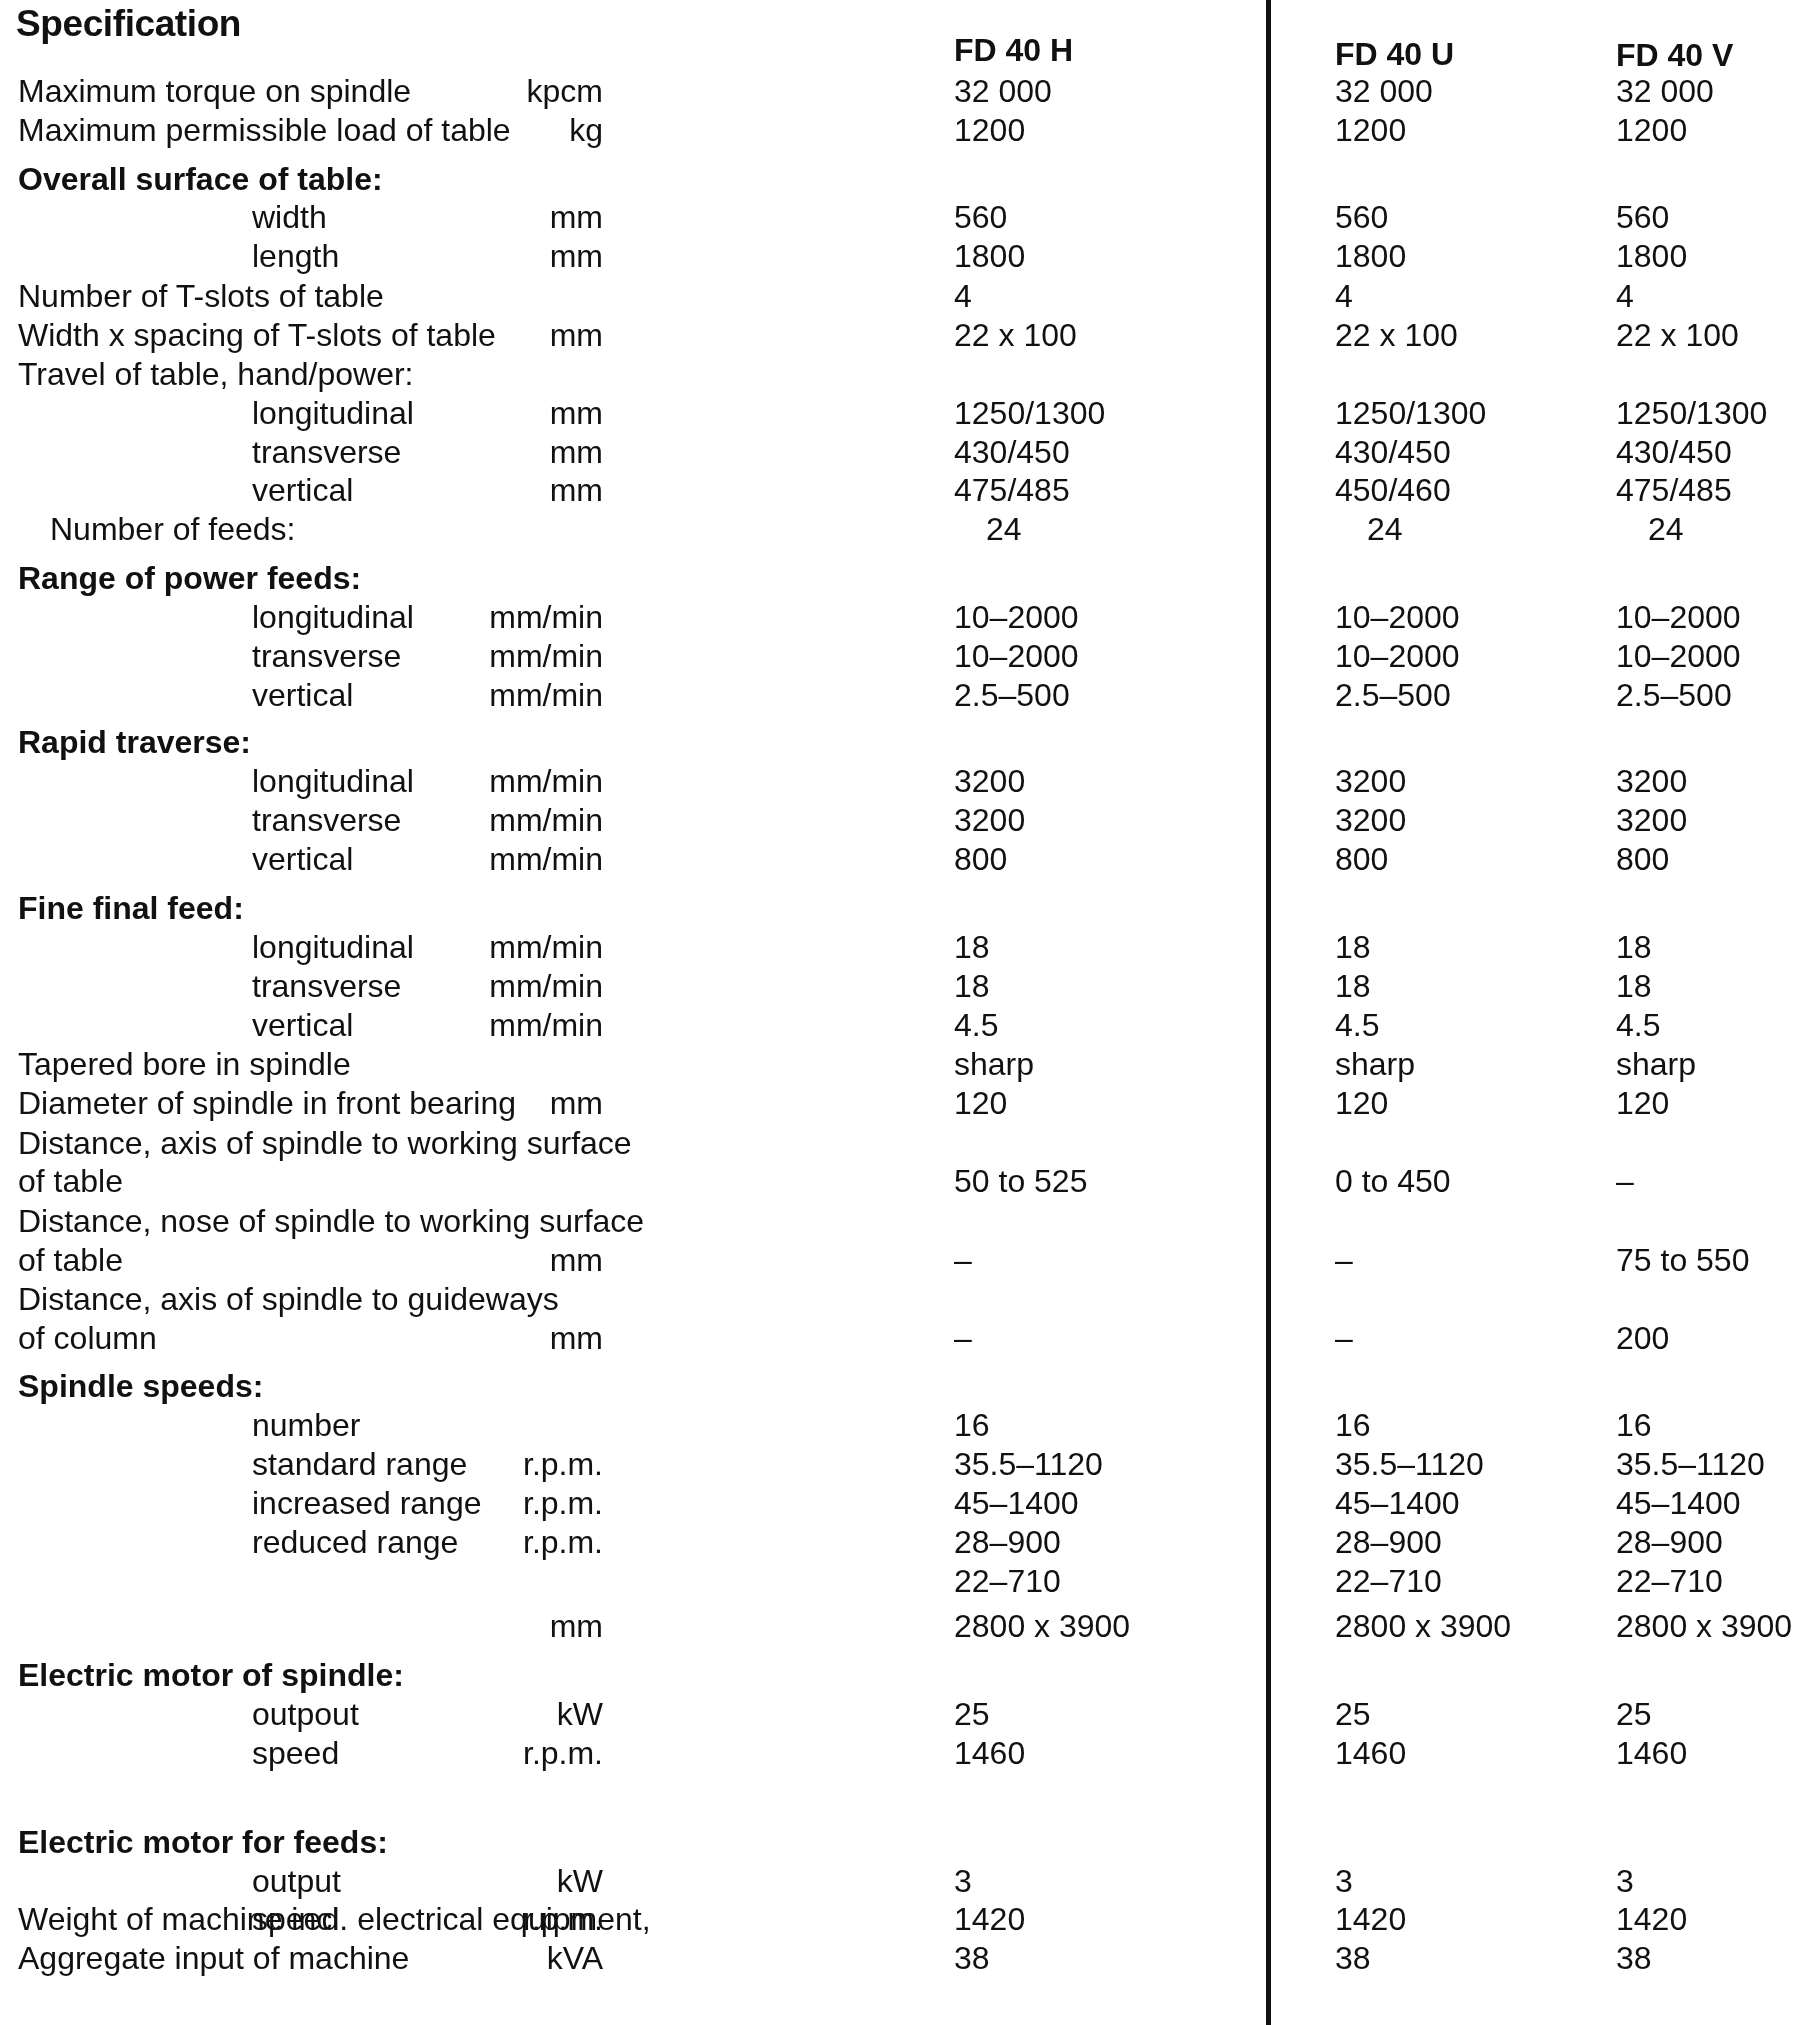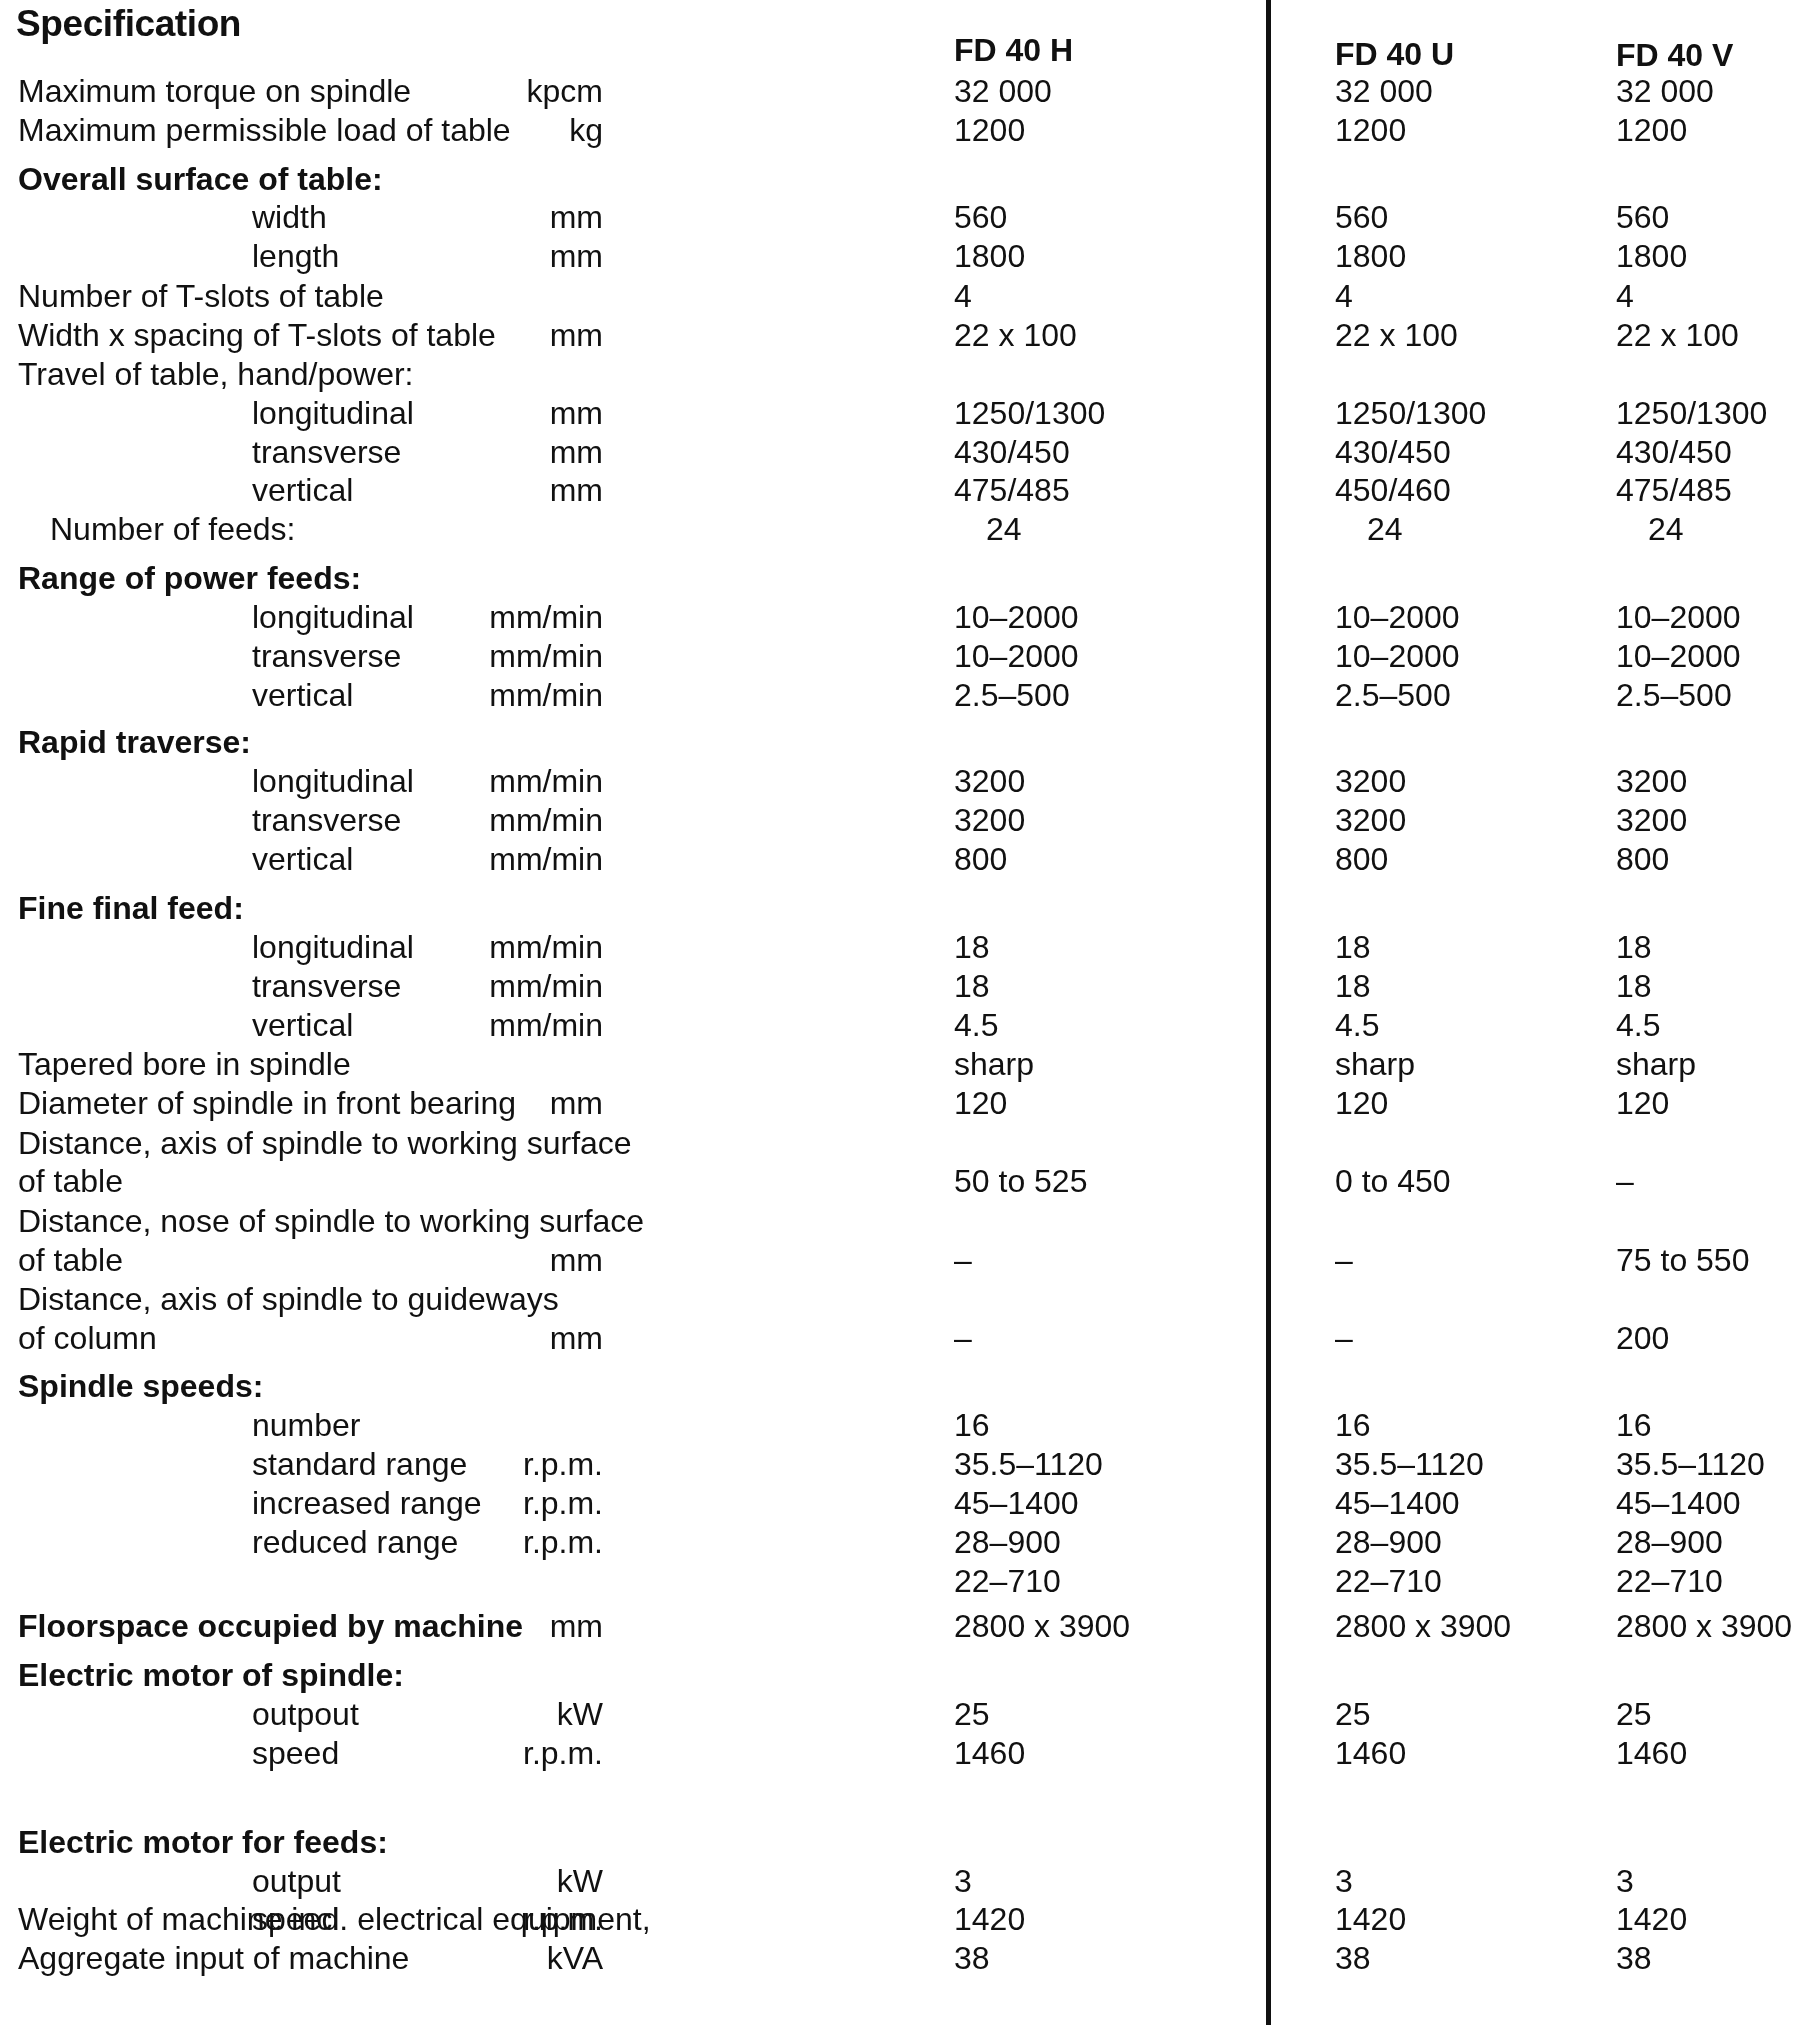--- a/index.html
+++ b/index.html
@@ -304,21 +304,20 @@
         <span class="v3">28–900</span>
       </div>
       <div class="row" style="top: 1562px;">
         <span class="label"></span>
         <span class="unit"></span>
         <span class="v1">22–710</span>
         <span class="v2">22–710</span>
         <span class="v3">22–710</span>
       </div>
       <div class="row" style="top: 1607px;">
-        <span class="label bold">Floorspace occupied by machine</span>
         <span class="unit">mm</span>
         <span class="v1">2800 x 3900</span>
         <span class="v2">2800 x 3900</span>
         <span class="v3">2800 x 3900</span>
       </div>
       <div class="row" style="top: 1656px;">
         <span class="label bold">Electric motor of spindle:</span>
         <span class="unit"></span>
         <span class="v1"></span>
         <span class="v2"></span>

